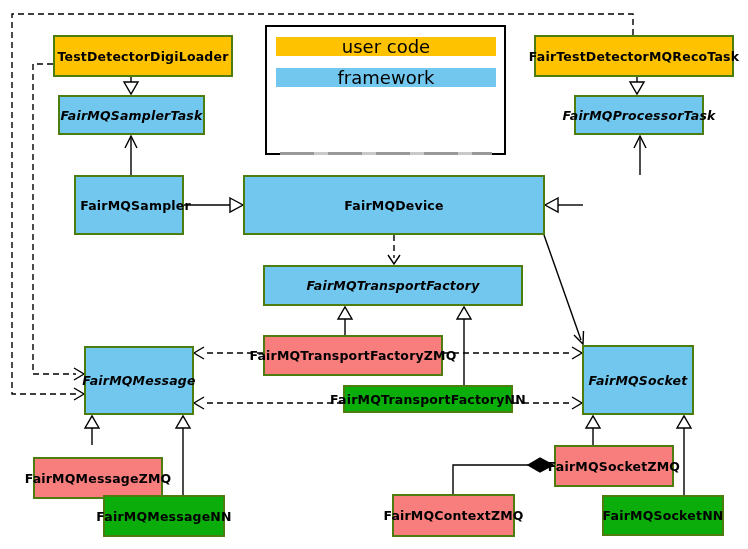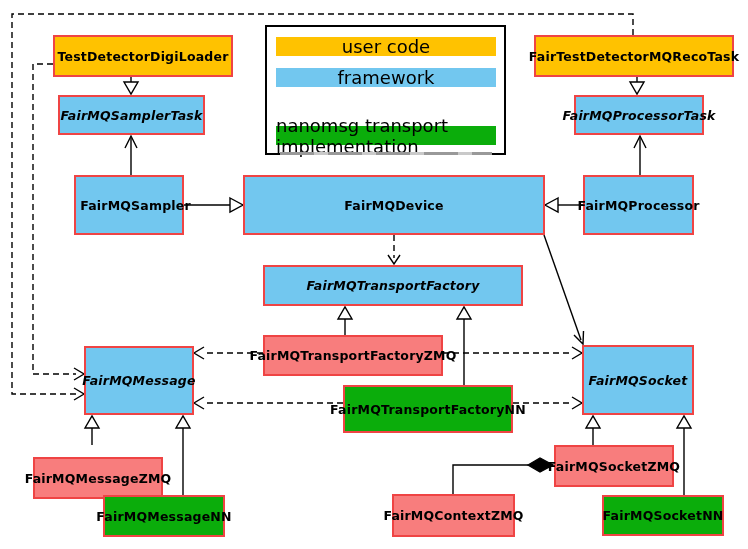--- a/index.html
+++ b/index.html
@@ -6,21 +6,21 @@
   #canvas{
     position:relative;
     width:748px;height:549px;
     background:#ffffff;
     font-family:"DejaVu Sans", sans-serif;
     overflow:hidden;
   }
   .node{
     position:absolute;
     box-sizing:border-box;
-    border:2px solid #ef4444;
+    border:2px solid #4d7c0f;
     display:flex;align-items:center;justify-content:center;
     font-weight:bold;font-size:12.5px;color:#000;
     letter-spacing:.2px;white-space:nowrap;
     z-index:2;
   }
   .abstract{font-style:italic;}
   .c-user{background:#FFC200;}
   .c-fw{background:#72C7EF;}
   .c-zmq{background:#F87D7D;}
   .c-nn{background:#0BAD0B;}
@@ -160,42 +160,40 @@
   <div class="node c-user" style="left:534px;top:35px;width:200px;height:42px;">FairTestDetectorMQRecoTask</div>
 
   <div class="node c-fw abstract" style="left:58px;top:95px;width:147px;height:40px;">FairMQSamplerTask</div>
 
   <div class="node c-fw abstract" style="left:574px;top:95px;width:130px;height:40px;">FairMQProcessorTask</div>
 
   <div class="node c-fw" style="left:74px;top:175px;width:110px;height:60px;padding-left:13px;">FairMQSampler</div>
 
   <div class="node c-fw" style="left:243px;top:175px;width:302px;height:60px;">FairMQDevice</div>
 
-  <div class="node c-fw" style="left:583px;top:175px;width:111px;height:60px;">FairMQProcessor</div>
 
   <div class="node c-fw abstract" style="left:263px;top:265px;width:260px;height:41px;">FairMQTransportFactory</div>
 
   <div class="node c-zmq" style="left:263px;top:335px;width:180px;height:41px;">FairMQTransportFactoryZMQ</div>
 
-  <div class="node c-nn" style="left:343px;top:385px;width:170px;height:48px;">FairMQTransportFactoryNN</div>
+  <div class="node c-nn" style="left:343px;top:385px;width:170px;height:28px;">FairMQTransportFactoryNN</div>
 
   <div class="node c-fw abstract" style="left:84px;top:346px;width:110px;height:69px;">FairMQMessage</div>
 
   <div class="node c-fw abstract" style="left:582px;top:345px;width:112px;height:70px;">FairMQSocket</div>
 
   <div class="node c-zmq" style="left:33px;top:445px;width:130px;height:42px;margin-top:12px;">FairMQMessageZMQ</div>
 
   <div class="node c-nn" style="left:103px;top:495px;width:122px;height:42px;">FairMQMessageNN</div>
 
   <div class="node c-zmq" style="left:392px;top:494px;width:123px;height:43px;">FairMQContextZMQ</div>
 
   <div class="node c-zmq" style="left:554px;top:445px;width:120px;height:42px;">FairMQSocketZMQ</div>
 
   <div class="node c-nn" style="left:602px;top:495px;width:122px;height:41px;">FairMQSocketNN</div>
 
   <div class="legend">
     <div class="legend-bar c-user" style="top:10px;">user code</div>
     <div class="legend-bar c-fw" style="top:41px;">framework</div>
-    <div class="legend-bar c-nn" style="top:99px;">nanomsg transport implementation</div>
     <div class="legend-shadow"></div>
   </div>
 
 </div>
 
 </body></html>

